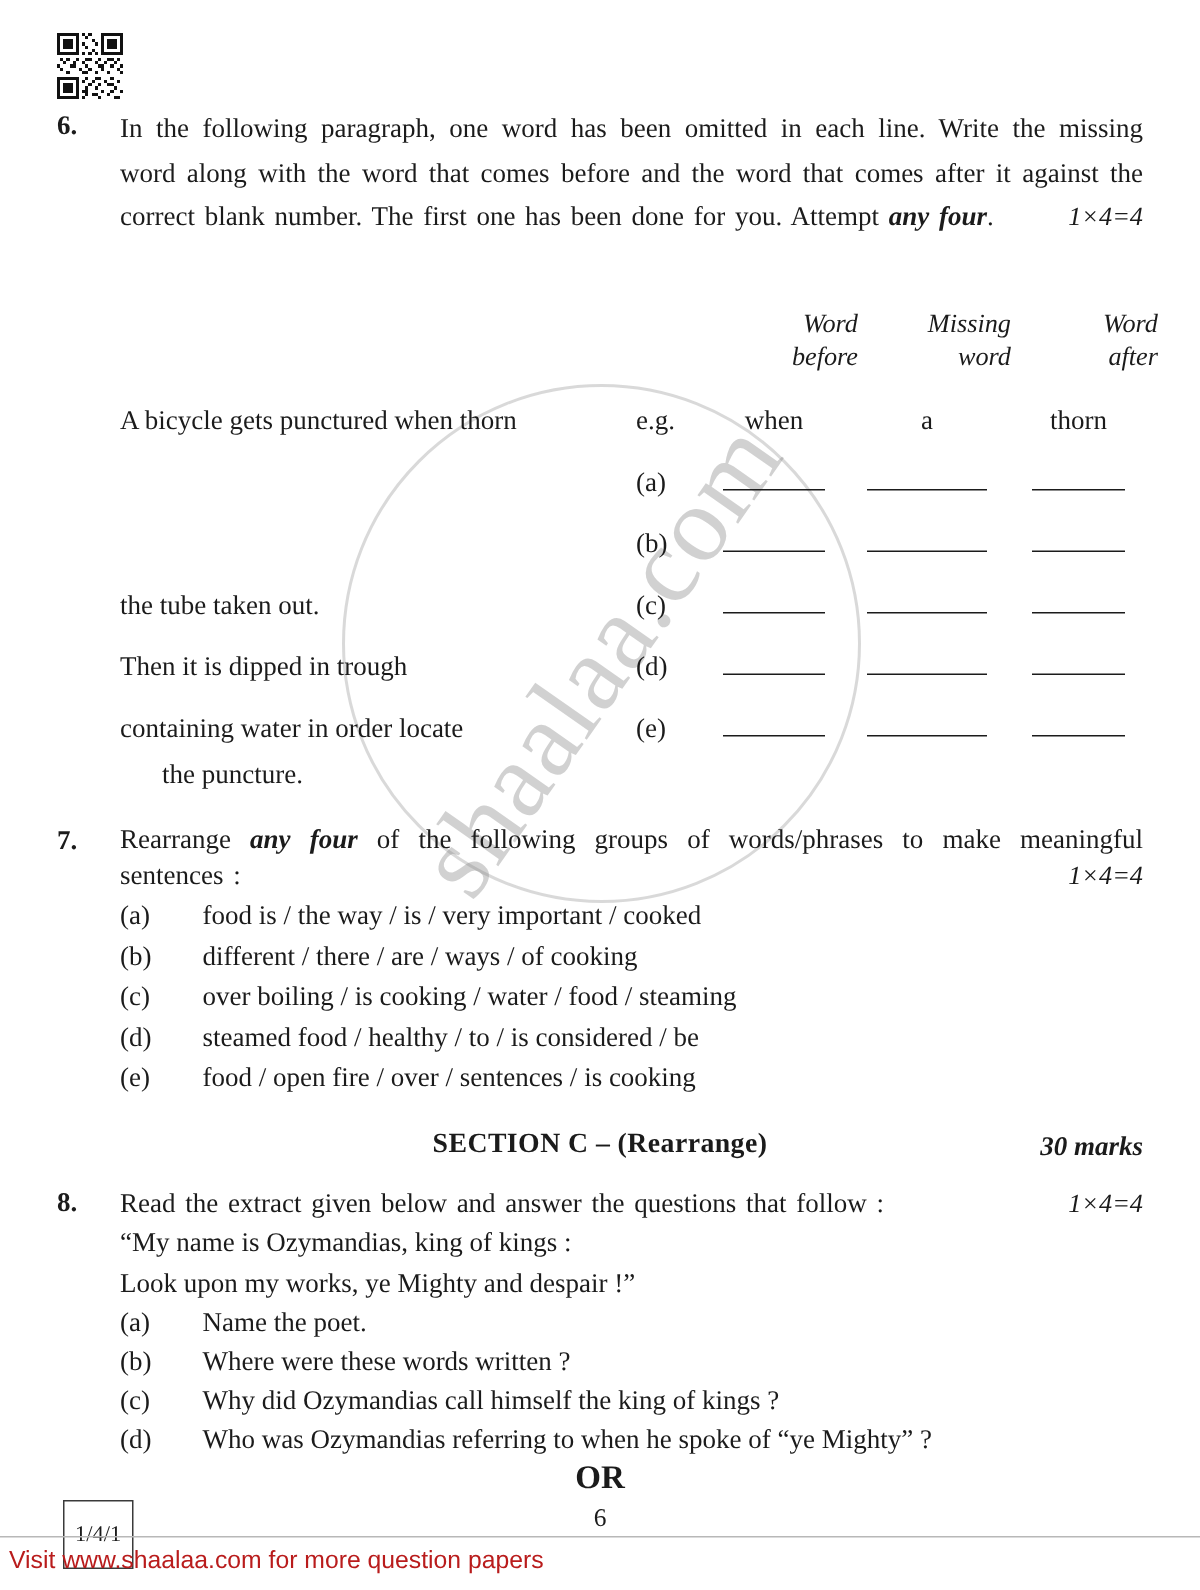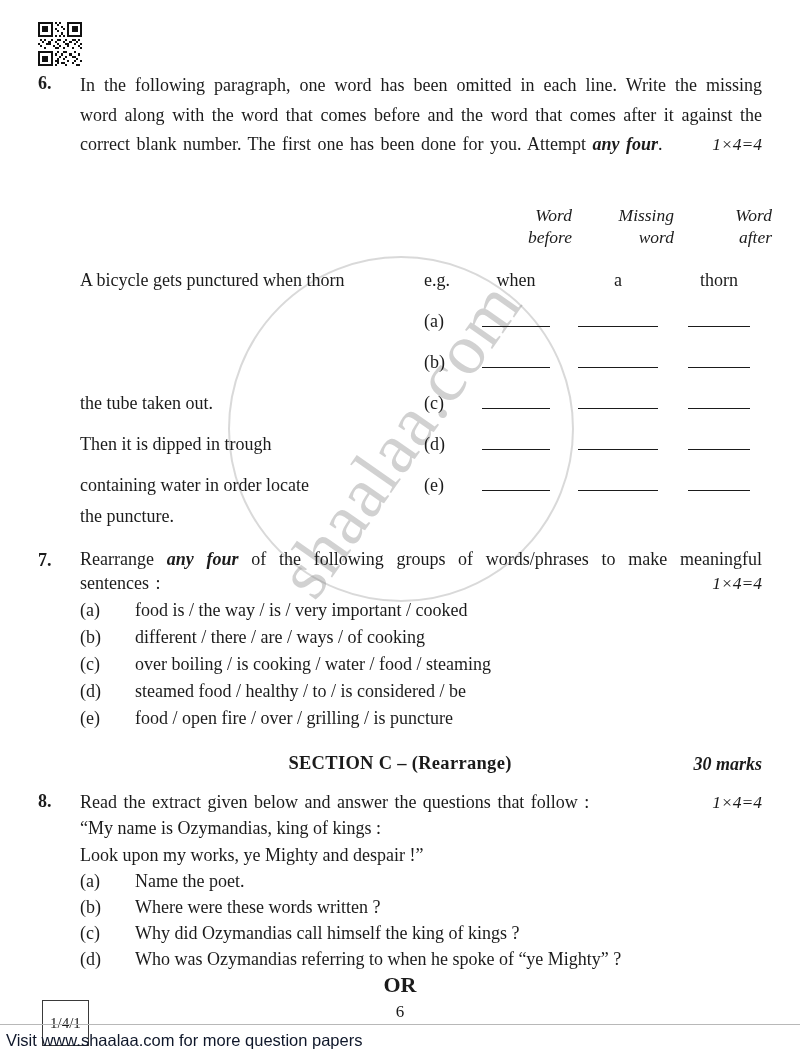--- a/index.html
+++ b/index.html
@@ -74,21 +74,21 @@
 
   
   .code-box {
     position:absolute; left:42px; top:1000px; border:1.5px solid #3a3a3a;
     padding:12px 7px; font-size:15px; line-height:20px;
   }
   .page-number { position:absolute; left:0; top:1002px; width:800px; text-align:center; font-size:17px; }
   .footer-rule { position:absolute; left:0; top:1024px; width:800px; height:1px; background:#b8b8b8; }
   .footer-site {
     position:absolute; left:6px; top:1031px;
-    font-family:"Liberation Sans", sans-serif; font-size:16.5px; color:#0f172a;
+    font-family:"Liberation Sans", sans-serif; font-size:16.5px; color:#b91c1c;
   }
 </style>
 </head>
 <body>
 
 <div class="page">
 
   <div class="watermark">
     <div class="wm-circle"></div>
     <div class="wm-text">shaalaa.com</div>
@@ -229,21 +229,21 @@
     </div>
 
     <div class="trow" style="top:475px;">
       <span class="rtext">containing water in order locate</span>
       <span class="rlabel">(e)</span>
       <span class="rc c1"><span class="blank b1"></span></span>
       <span class="rc c2"><span class="blank b2"></span></span>
       <span class="rc c3"><span class="blank b3"></span></span>
     </div>
 
-    <div class="tailline" style="top:506px;">the puncture.</div>
+    <div class="tailline" style="top:506px;margin-left:28px;">the puncture.</div>
 
     <div class="qnum" style="top:550px;">7.</div>
     <div class="intro lh24" style="top:548px;">
       <span>Rearrange </span><span class="bi">any four</span><span> of the following groups of words/phrases to make meaningful sentences :</span>
       <span class="marks">1×4=4</span>
     </div>
 
     <div class="item" style="top:600px;">
       <span class="ilabel">(a)</span>
       <span class="itext">food is / the way / is / very important / cooked</span>
@@ -255,21 +255,21 @@
     <div class="item" style="top:654px;">
       <span class="ilabel">(c)</span>
       <span class="itext">over boiling / is cooking / water / food / steaming</span>
     </div>
     <div class="item" style="top:681px;">
       <span class="ilabel">(d)</span>
       <span class="itext">steamed food / healthy / to / is considered / be</span>
     </div>
     <div class="item" style="top:708px;">
       <span class="ilabel">(e)</span>
-      <span class="itext">food / open fire / over / grilling / is puncture</span>
+      <span class="itext">food / open fire / over / sentences / is cooking</span>
     </div>
 
     <div class="secheading">
       <span class="sectitle">SECTION C – (Rearrange)</span>
       <span class="secmarks">30 marks</span>
     </div>
 
     <div class="qnum" style="top:791px;">8.</div>
     <div class="intro" style="top:791px; text-align:left; line-height:22px;">
       <span>Read the extract given below and answer the questions that follow :</span>

